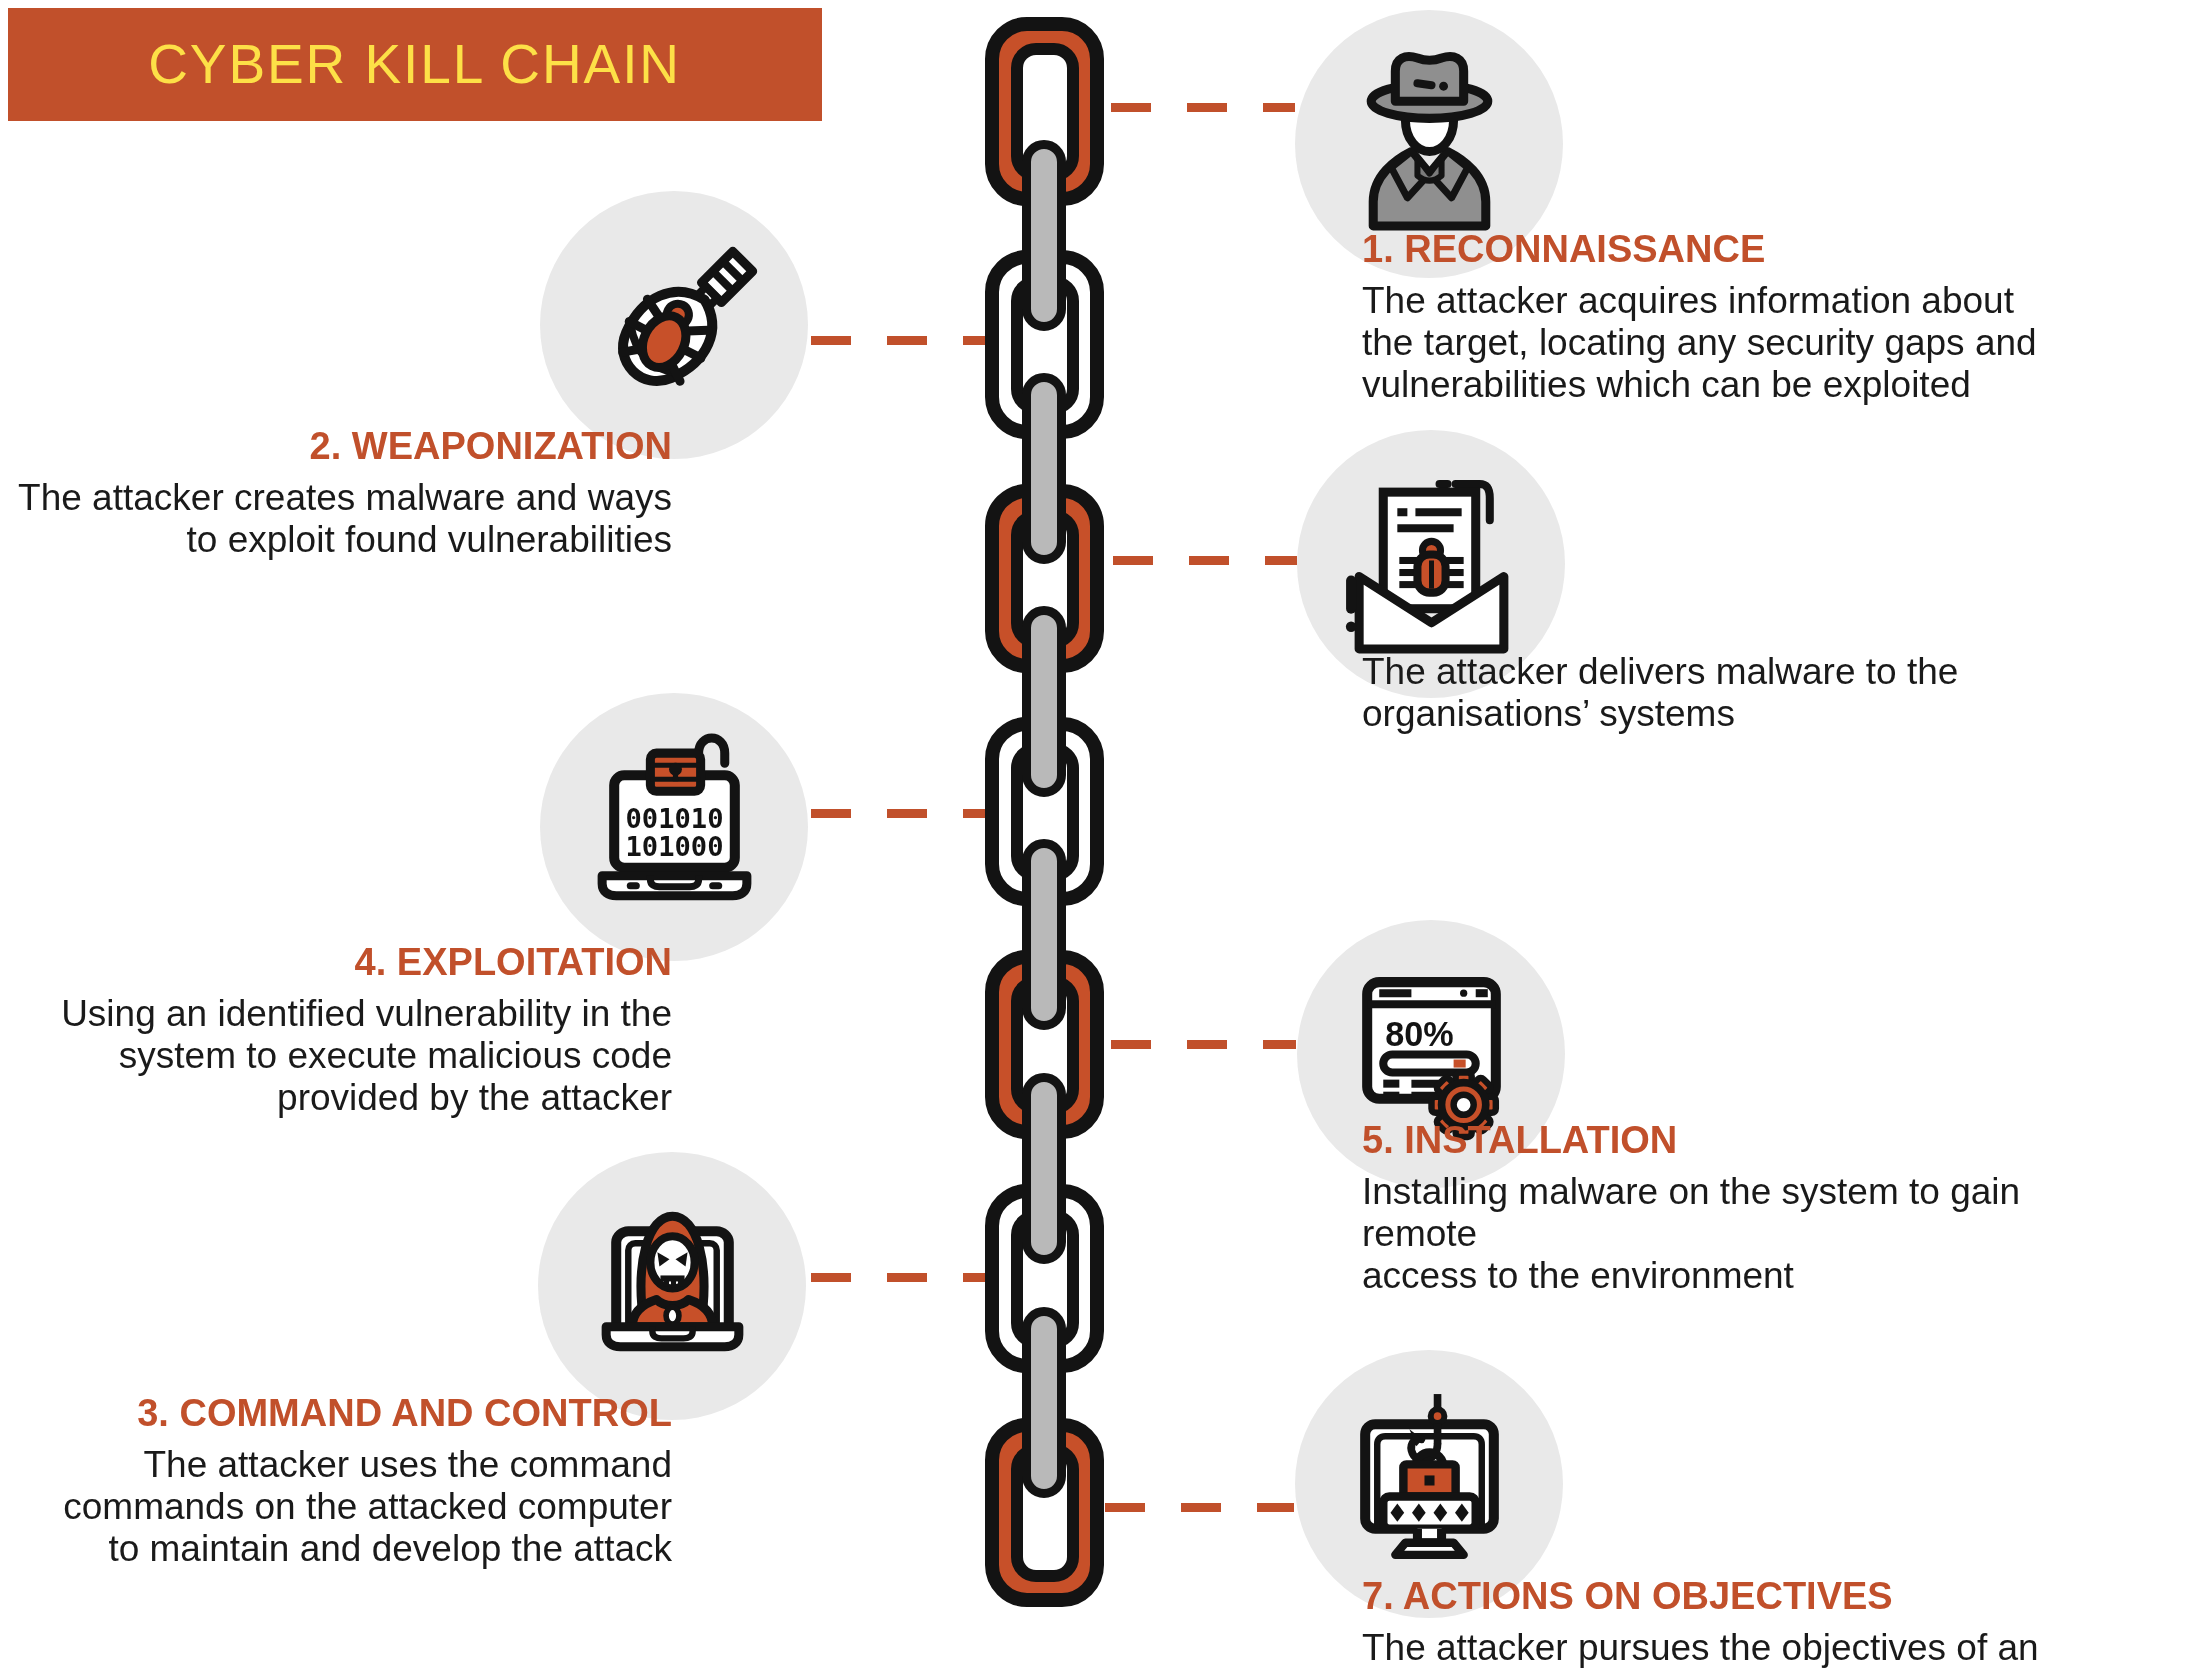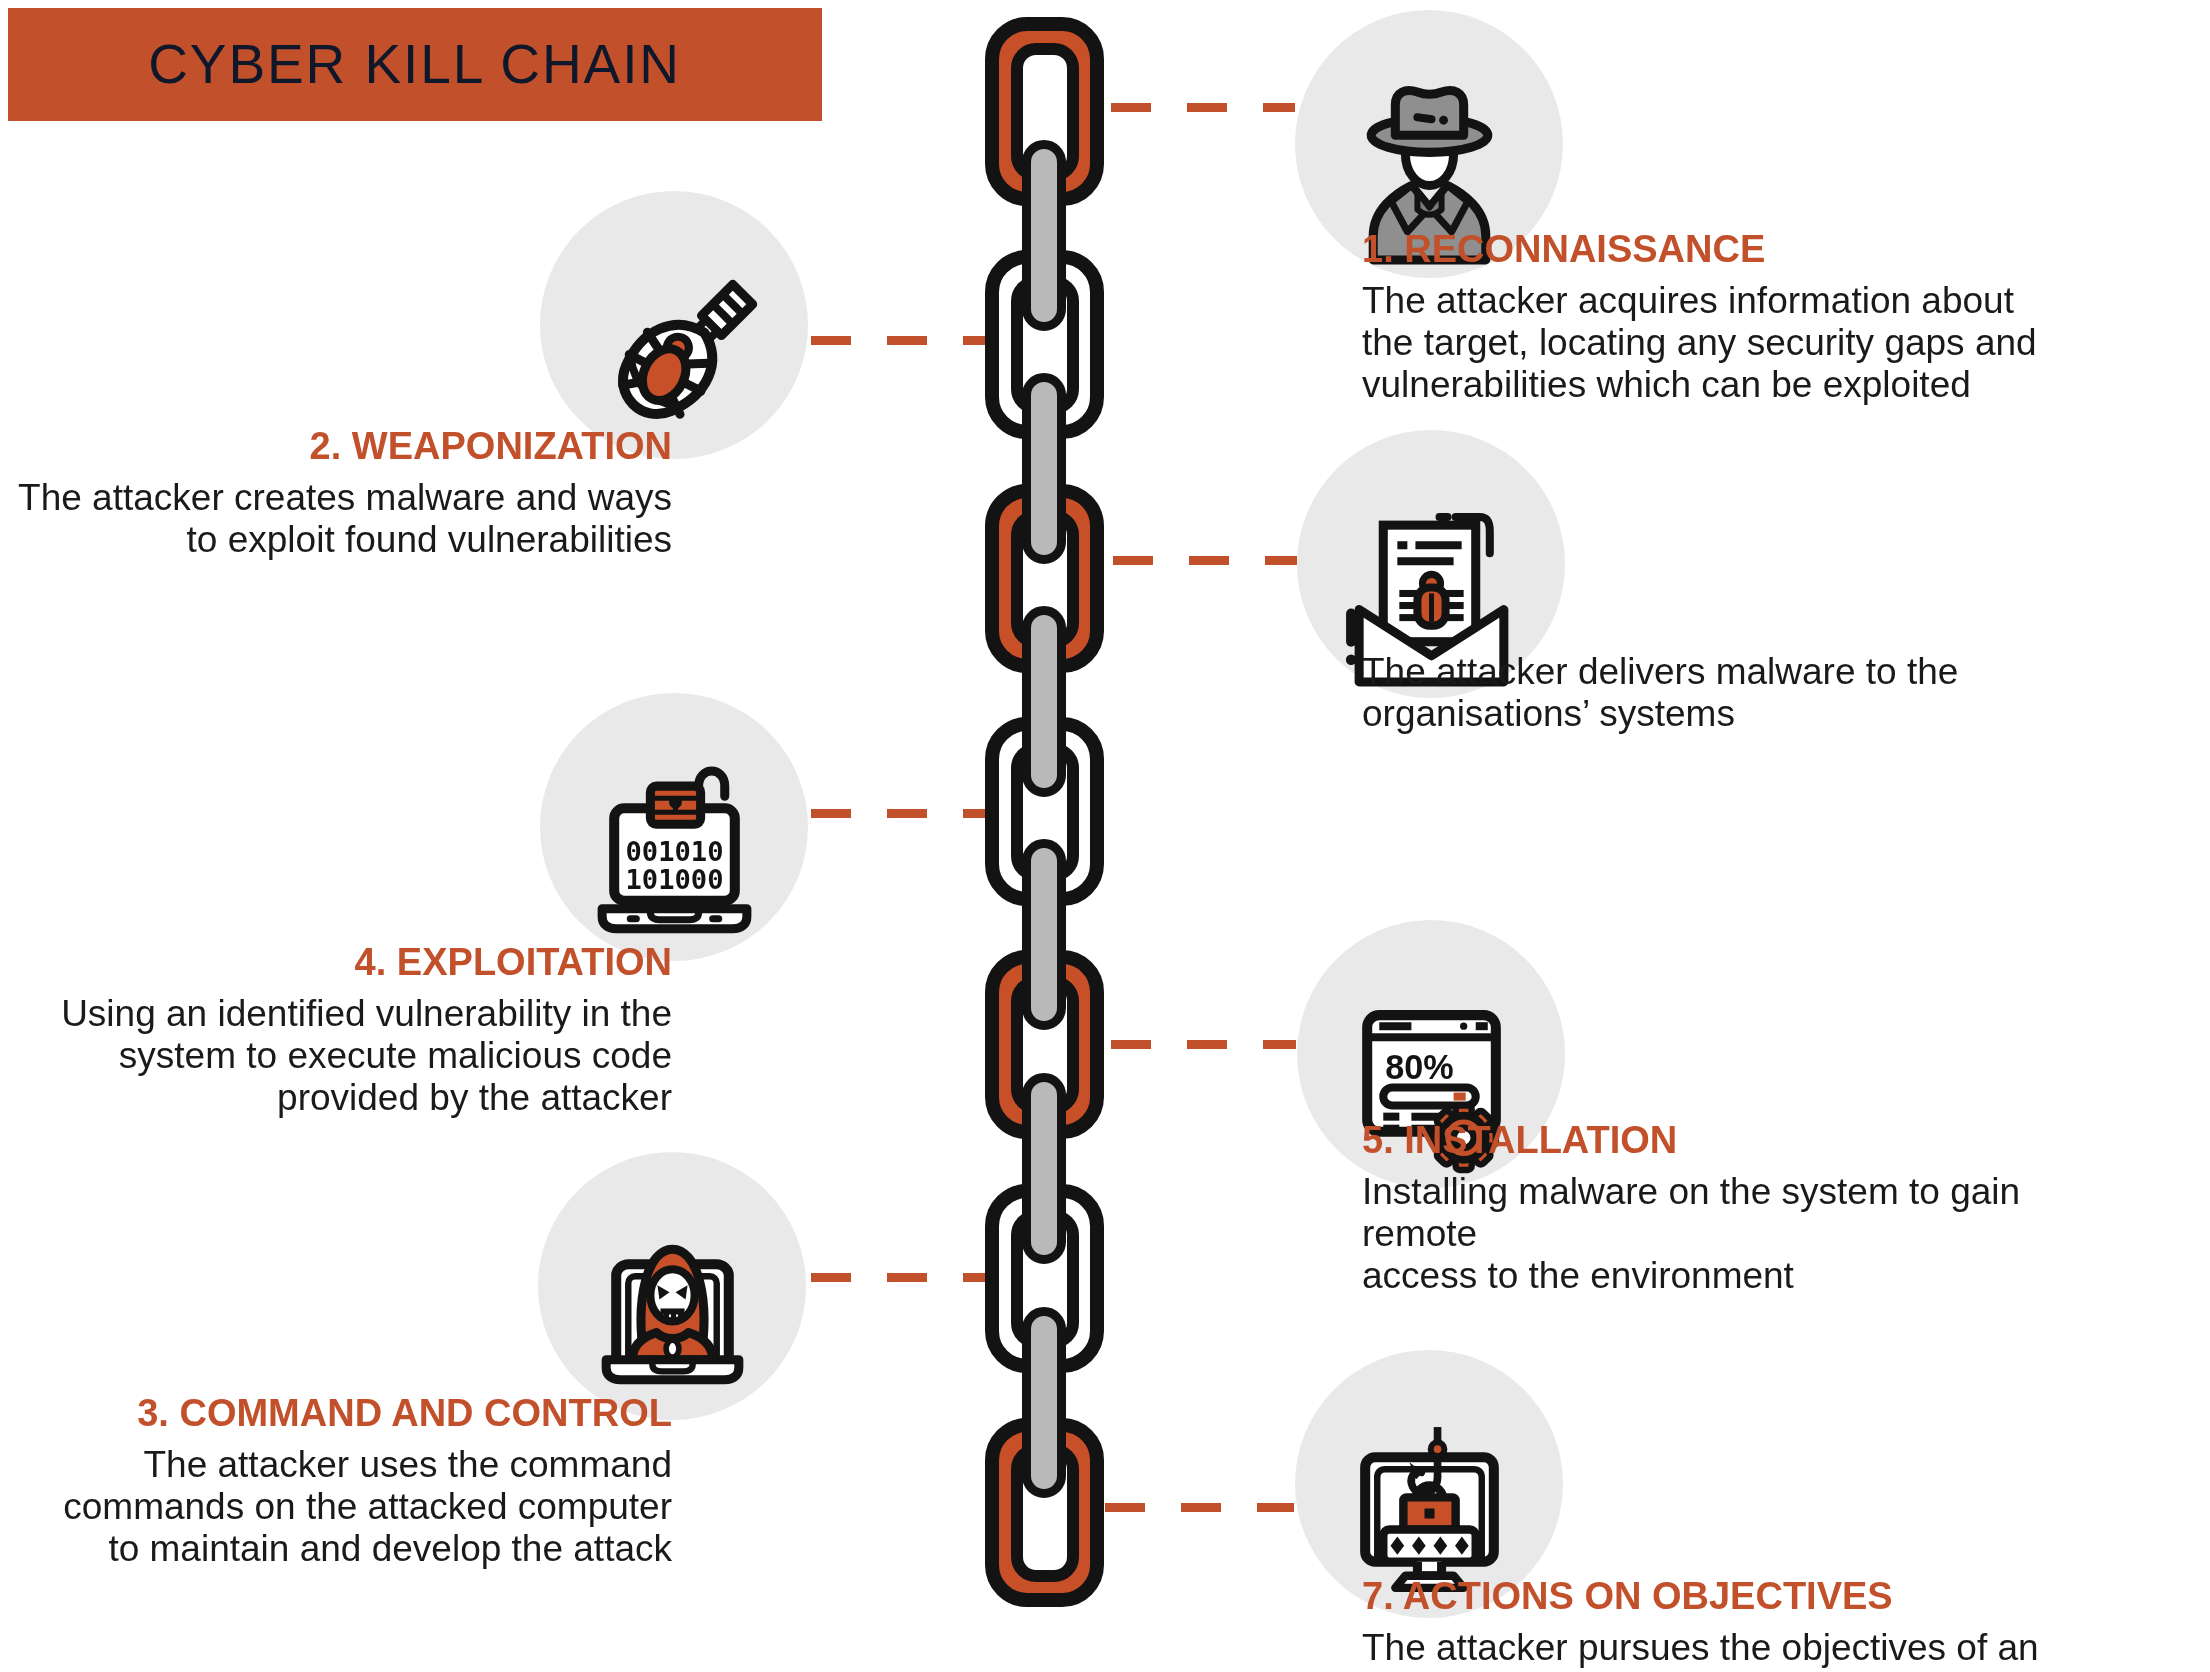--- a/index.html
+++ b/index.html
@@ -11,25 +11,25 @@
     --black:#131313;
     --text-black:#1A1A1A;
   }
   html,body{margin:0;padding:0;background:#fff;}
   .canvas{position:relative;width:2211px;height:1673px;background:#fff;overflow:hidden;
           font-family:"Liberation Sans",sans-serif;}
 
   
   .banner{position:absolute;left:7.6px;top:7.6px;width:814px;height:113px;background:var(--orange);
           display:flex;align-items:center;justify-content:center;z-index:4;}
-  .banner span{color:#0f172a;font-size:55px;letter-spacing:1.9px;font-weight:400;}
+  .banner span{color:#fde047;font-size:55px;letter-spacing:1.9px;font-weight:400;}
 
   
   .stage-circle{position:absolute;width:268px;height:268px;border-radius:50%;background:var(--circle-gray);
-                display:flex;align-items:flex-end;justify-content:center;z-index:1;}
+                display:flex;align-items:center;justify-content:center;z-index:1;}
   .stage-circle svg{display:block;}
 
   
   .chain-link{position:absolute;left:985px;width:119px;height:189px;box-sizing:border-box;
               border:14.3px solid var(--black);border-radius:42px;background:#fff;z-index:2;}
   .chain-link .hole{position:absolute;inset:11.5px;border:12.4px solid var(--black);border-radius:25px;background:#fff;}
   .chain-link.orange{background:var(--chain-orange);}
   .chain-pin{position:absolute;left:1022px;width:44px;height:191px;box-sizing:border-box;
              border:9.6px solid var(--black);border-radius:23px;background:var(--connector-gray);z-index:3;}
 

